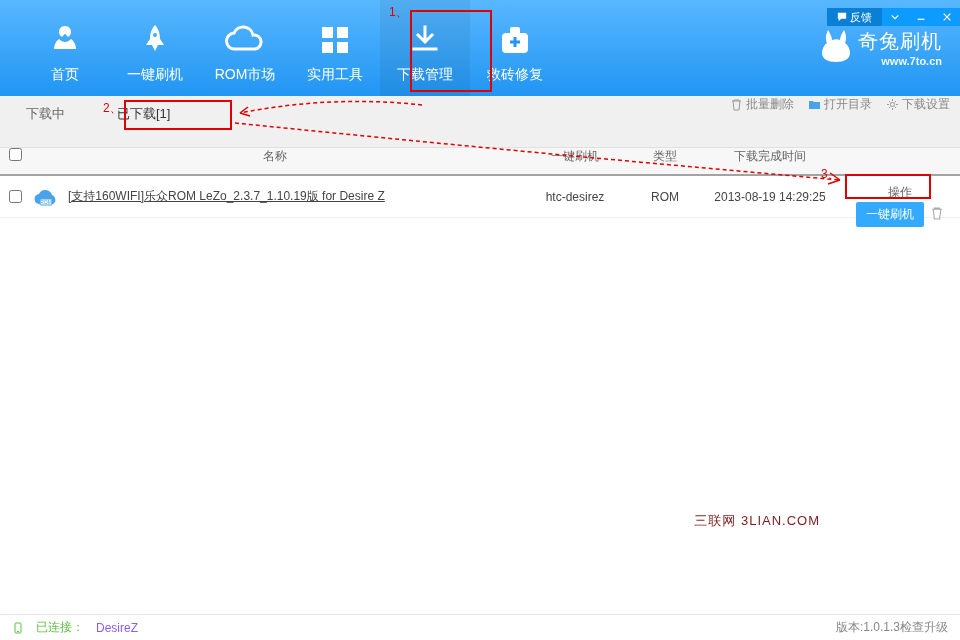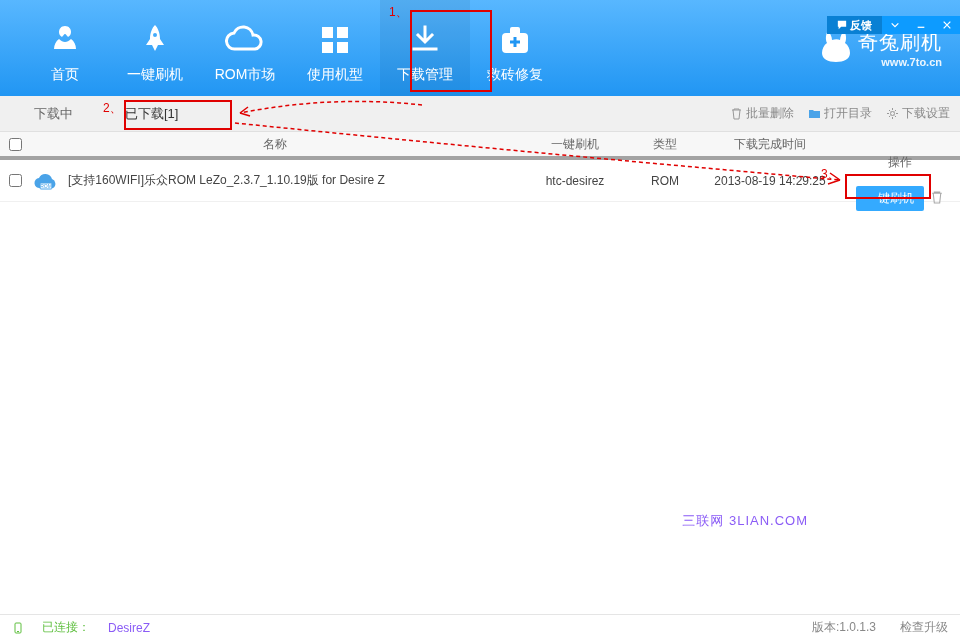--- a/index.html
+++ b/index.html
@@ -1,59 +1,59 @@
 <!DOCTYPE html>
 <html><head>
 <meta charset="utf-8">
 <style>
 * { margin: 0; padding: 0; box-sizing: border-box; font-family: "Microsoft YaHei", Arial, sans-serif; }
 body { width: 960px; height: 640px; background: #fff; position: relative; overflow: hidden; }
 
-.titlebar { position: absolute; top: 16px; right: 0; height: 18px; display: flex; z-index: 10; font-weight: bold; }
+.titlebar { position: absolute; top: 8px; right: 0; height: 18px; display: flex; z-index: 10; }
 .title-btn { height: 18px; padding: 0 8px; color: #fff; font-size: 11px; display: flex; align-items: center; justify-content: center; background: #0d9bff; cursor: pointer; }
 .title-btn.feedback { background: #0980d4; padding: 0 10px; }
 .title-btn svg { width: 10px; height: 10px; }
 
 .header { background: linear-gradient(#58b7ff, #2196f3); height: 96px; display: flex; align-items: center; padding: 0 10px 0 20px; position: relative; }
 .nav-item { display: flex; flex-direction: column; align-items: center; justify-content: center; color: #fff; width: 90px; height: 120px; cursor: pointer; position: relative; }
 .nav-item .icon { height: 40px; display: flex; align-items: center; justify-content: center; margin-top: 8px; }
 .nav-item .label { font-size: 14px; margin-top: 6px; }
 .nav-item.active { background: rgba(0,0,0,0.06); }
-.brand { position: absolute; right: 18px; top: 28px; color: #fff; text-align: right; display: flex; align-items: center; }
+.brand { position: absolute; right: 18px; top: 28px; color: #fff; text-align: right; display: flex; }
 .brand-icon { margin-right: 6px; }
 .brand-text { display: flex; flex-direction: column; align-items: flex-end; }
 .brand-name { font-size: 20px; font-weight: 300; letter-spacing: 1px; }
 .brand-url { font-size: 11px; opacity: 0.9; font-weight: bold; }
 
-.subheader { height: 36px; background: #f0f0f0; border-bottom: 1px solid #e0e0e0; display: flex; align-items: center; position: relative; padding-left: 8px; }
+.subheader { height: 52px; background: #f0f0f0; border-bottom: 1px solid #e0e0e0; display: flex; align-items: flex-start; position: relative; }
 .tab { padding: 0 26px; height: 36px; display: flex; align-items: center; font-size: 13px; color: #666; cursor: pointer; }
 .tab.active { color: #333; }
 .sub-actions { position: absolute; right: 10px; display: flex; align-items: center; gap: 14px; font-size: 12px; color: #888; }
 .sub-actions .act { display: flex; align-items: center; gap: 3px; cursor: pointer; }
 
-.table-header { height: 28px; background: #f7f7f7; border-bottom: 4px solid #a3a3a3; display: flex; align-items: center; font-size: 12px; color: #666; }
+.table-header { height: 28px; background: #f7f7f7; border-bottom: 2px solid #a3a3a3; display: flex; align-items: flex-start; font-size: 12px; color: #666; }
 .col-check { width: 30px; display: flex; justify-content: center; }
 .col-name { flex: 1; text-align: center; }
 .col-model { width: 110px; text-align: center; }
 .col-type { width: 70px; text-align: center; }
 .col-time { width: 140px; text-align: center; }
 .col-op { width: 120px; text-align: center; margin-top: 36px; }
 
 .row { height: 42px; display: flex; align-items: center; font-size: 12px; color: #444; border-bottom: 1px solid #f0f0f0; }
-.row .col-name { display: flex; align-items: center; text-align: left; padding-left: 4px; }
+.row .col-name { display: flex; align-items: center; text-align: left; padding-left: 4px; text-decoration: underline; }
 .rom-icon { width: 24px; height: 24px; margin-right: 10px; display: flex; align-items: center; justify-content: center; }
 .row .col-op { display: flex; align-items: center; justify-content: center; gap: 6px; }
 .flash-btn { background: #34aaff; color: #fff; border: none; padding: 4px 10px; font-size: 12px; cursor: pointer; border-radius: 2px; }
 .del-icon { color: #aaa; cursor: pointer; }
 
-.watermark { position: absolute; right: 152px; bottom: 110px; color: #8b5cf6; font-size: 13px; letter-spacing: 1px; }
+.watermark { position: absolute; right: 140px; bottom: 110px; color: #7f1d1d; font-size: 13px; letter-spacing: 1px; }
 
 .statusbar { position: absolute; bottom: 0; left: 0; right: 0; height: 26px; border-top: 1px solid #e5e5e5; display: flex; align-items: center; padding: 0 12px; font-size: 12px; color: #888; background: #fff; }
-.status-left { display: flex; align-items: center; gap: 18px; color: #5fbf3f; text-align: right; }
-.status-right { margin-left: auto; display: flex; gap: 24px; color: #888; }
+.status-left { display: flex; align-items: center; gap: 12px; color: #5fbf3f; text-align: right; }
+.status-right { margin-left: auto; display: flex; color: #888; }
 
 .annot { position: absolute; border: 2px solid #e00000; pointer-events: none; z-index: 5; }
 .annot-label { position: absolute; color: #e00000; font-size: 12px; z-index: 5; pointer-events: none; }
 .arrow-svg { position: absolute; pointer-events: none; z-index: 5; }
 
 input[type=checkbox] { width: 13px; height: 13px; }
 </style>
 </head>
 <body>
 
@@ -108,21 +108,21 @@
   </div>
   <div class="nav-item">
     <div class="icon">
       <svg width="30" height="30" viewBox="0 0 30 30">
           <rect x="2" y="2" width="11" height="11" fill="#fff"></rect>
           <rect x="17" y="2" width="11" height="11" fill="#fff"></rect>
           <rect x="2" y="17" width="11" height="11" fill="#fff"></rect>
           <rect x="17" y="17" width="11" height="11" fill="#fff"></rect>
         </svg>
     </div>
-    <div class="label">使用机型</div>
+    <div class="label">实用工具</div>
   </div>
   <div class="nav-item active">
     <div class="icon">
       <svg width="34" height="34" viewBox="0 0 34 34">
           <path d="M17 4v14m-7-6l7 7 7-7M6 26h22" stroke="#fff" stroke-width="3" fill="none" stroke-linecap="square"></path>
         </svg>
     </div>
     <div class="label">下载管理</div>
   </div>
   <div class="nav-item">

